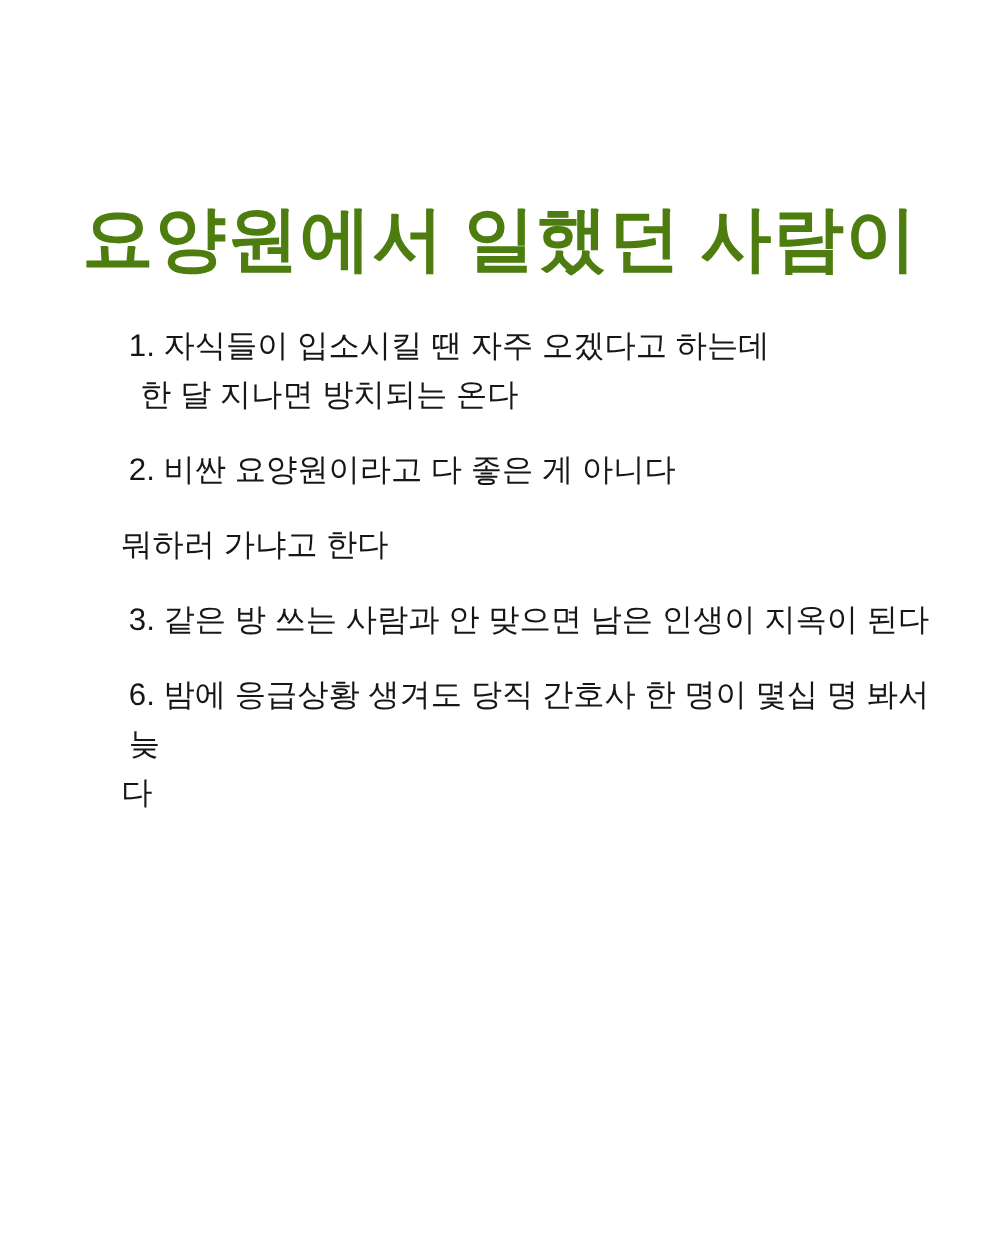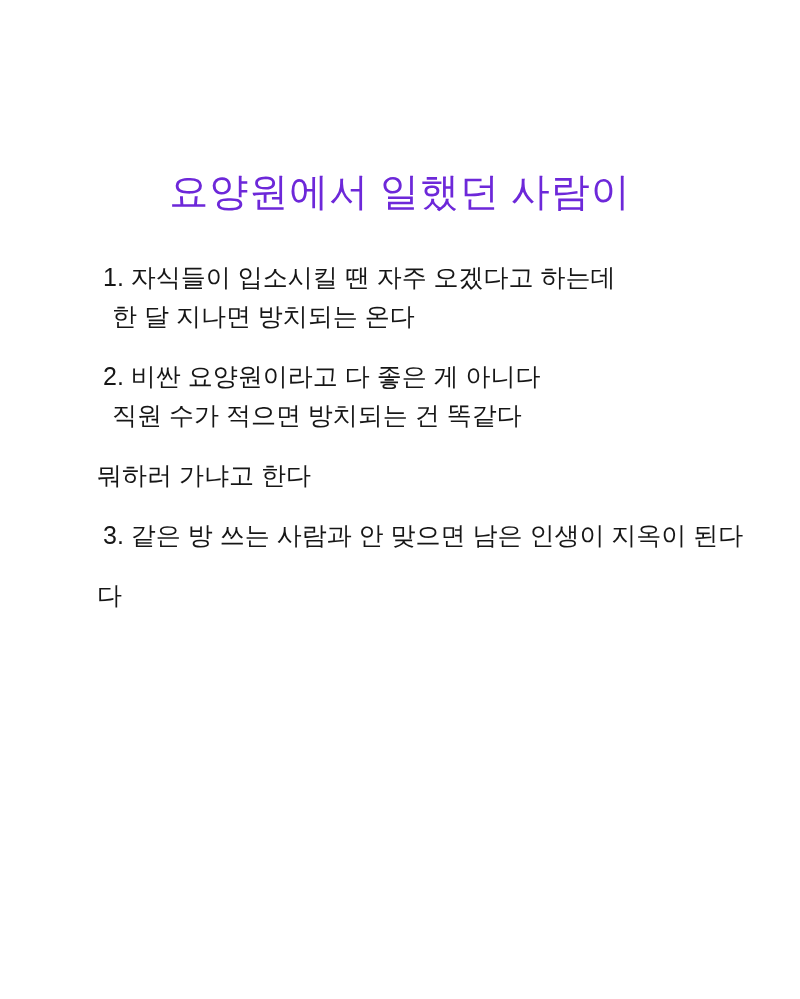--- a/index.html
+++ b/index.html
@@ -8,25 +8,25 @@
     height: 999px;
     background: #ffffff;
     overflow: hidden;
     font-family: "Liberation Sans", sans-serif;
     color: #161616;
   }
   .title {
     margin: 150px 0 0 0;
     text-align: center;
     font-family: "Liberation Serif", serif;
-    font-weight: 400;
-    font-size: 39px;
+    font-weight: 700;
+    font-size: 57px;
     line-height: 84px;
     letter-spacing: 1px;
-    color: #6d28d9;
+    color: #4d7c0f;
   }
   .title-line { display: block; white-space: pre; }
   .list {
     margin: 24px 0 0 0;
     padding: 0 28px 0 97px;
     font-size: 25px;
     line-height: 39px;
   }
   .item { margin: 0 0 21px 0; }
   .line { display: block; white-space: pre-wrap; }
@@ -45,31 +45,31 @@
 
   <div class="list">
 
     <p class="item">
       <span class="line num">1. 자식들이 입소시킬 땐 자주 오겠다고 하는데</span>
       <span class="line cont">한 달 지나면 방치되는 온다</span>
     </p>
 
     <p class="item">
       <span class="line num">2. 비싼 요양원이라고 다 좋은 게 아니다</span>
-      <span class="line cont">직원 수가 적으면 방치되는 건 똑같다</span>
     </p>
 
     <p class="item">
       <span class="line flush">뭐하러 가냐고 한다</span>
     </p>
 
 
     <p class="item">
       <span class="line num">3. 같은 방 쓰는 사람과 안 맞으면 남은 인생이 지옥이 된다</span>
     </p>
 
     <p class="item">
+      <span class="line num">6. 밤에 응급상황 생겨도 당직 간호사 한 명이 몇십 명 봐서 늦</span>
       <span class="line flush">다</span>
     </p>
 
   </div>
 
 </main>
 
 </body></html>

